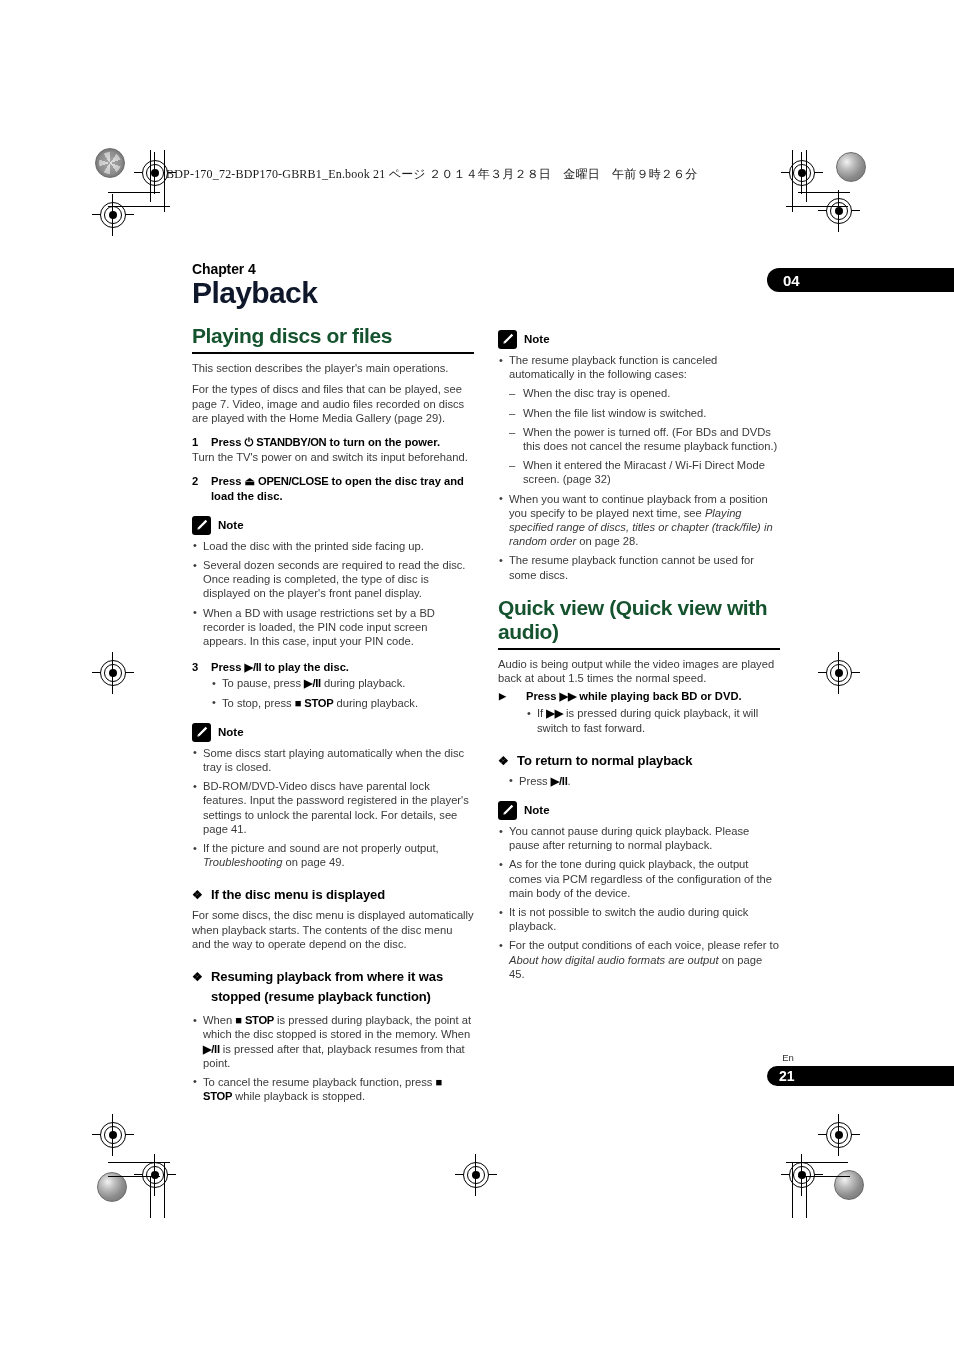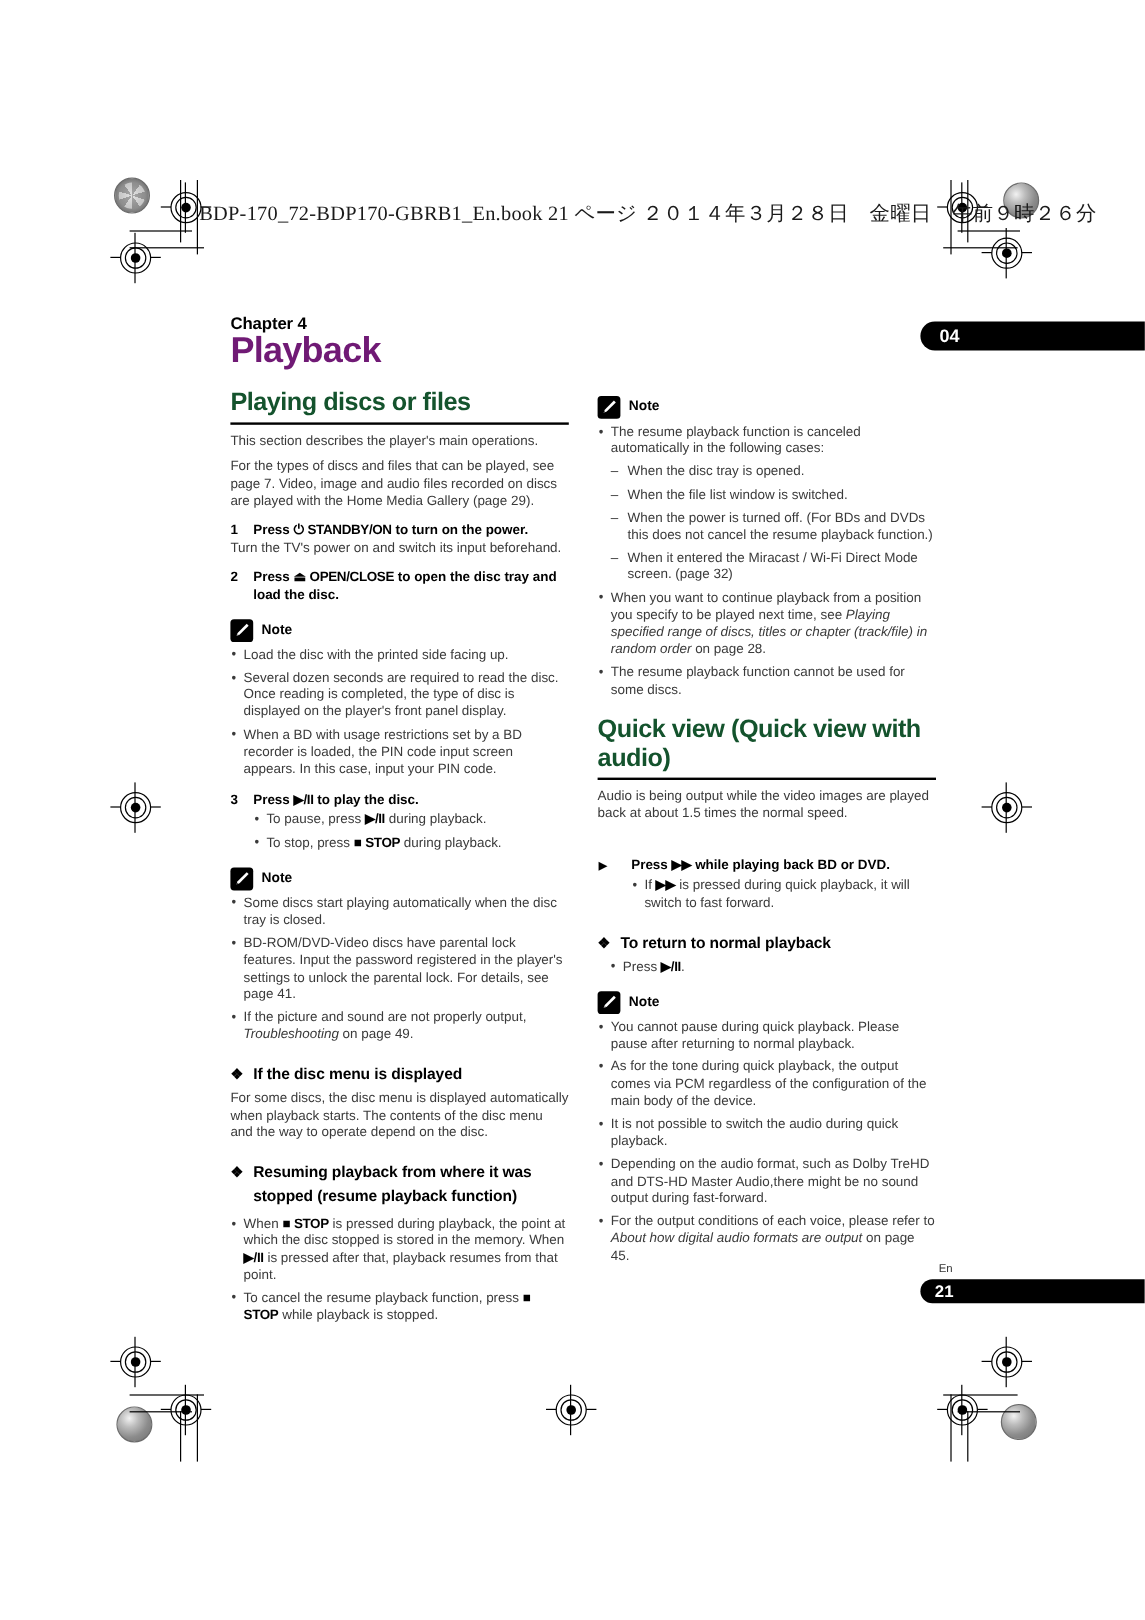--- a/index.html
+++ b/index.html
@@ -75,21 +75,21 @@
                      #d9d9d9 30% 40%, #8e8e8e 40% 50%, #d9d9d9 50% 60%,
                      #8e8e8e 60% 70%, #d9d9d9 70% 80%, #8e8e8e 80% 90%, #d9d9d9 90% 100%);
     border-radius: 50%;
     opacity: .75;
   }
 
   .headerline {
     position: absolute;
     left: 166px; top: 166px;
     font-family: "Liberation Serif", serif;
-    font-size: 17px;
+    font-size: 12px;
     color: #1a1a1a;
     letter-spacing: .2px;
     white-space: nowrap;
   }
 
   
   .chapter-tab {
     position: absolute;
     left: 767px; top: 268px;
     width: 197px; height: 24px;
@@ -144,21 +144,21 @@
   .chapter-label {
     font-size: 14px;
     font-weight: bold;
     color: #000;
     letter-spacing: -0.1px;
     margin-bottom: 1px;
   }
   h1.doc-title {
     font-size: 30px;
     font-weight: bold;
-    color: #701a75;
+    color: #0f172a;
     margin: 0 0 14px 0;
     letter-spacing: -0.6px;
     line-height: 32px;
   }
   h2.sec {
     font-size: 21px;
     font-weight: bold;
     color: #14532d;
     margin: 0;
     letter-spacing: -0.4px;
@@ -256,21 +256,21 @@
     letter-spacing: -0.1px;
   }
   h3.dia::before {
     content: "\2756";
     position: absolute;
     left: 0; top: 0;
     font-size: 12px;
   }
 
   .tri-step {
-    margin-top: 29px;
+    margin-top: 4px;
     position: relative;
     padding-left: 28px;
     color: #000;
     font-weight: bold;
   }
   .tri-step::before {
     content: "\25B6";
     position: absolute;
     left: 1px; top: 0px;
     font-size: 9px;
@@ -494,21 +494,20 @@
             <path d="M10.6 0.8 L12.2 2.4 L4.6 10 L2.0 11.0 L3.0 8.4 Z" fill="#fff"></path>
             <path d="M2.2 10.8 L3.2 9.8" stroke="#000" stroke-width="0.7"></path>
           </svg>
       </span>
       <span class="note-title">Note</span>
     </div>
     <ul class="bul">
       <li>You cannot pause during quick playback. Please pause after returning to normal playback.</li>
       <li>As for the tone during quick playback, the output comes via PCM regardless of the configuration of the main body of the device.</li>
       <li>It is not possible to switch the audio during quick playback.</li>
-      <li>Depending on the audio format, such as Dolby TreHD and DTS-HD Master Audio,there might be no sound output during fast-forward.</li>
       <li>For the output conditions of each voice, please refer to <i>About how digital audio formats are output</i> on page 45.</li>
     </ul>
   </div>
 </div>
 
 <div class="page-tab">
   <span>21</span>
 </div>
 <div class="page-lang">En</div>
 

